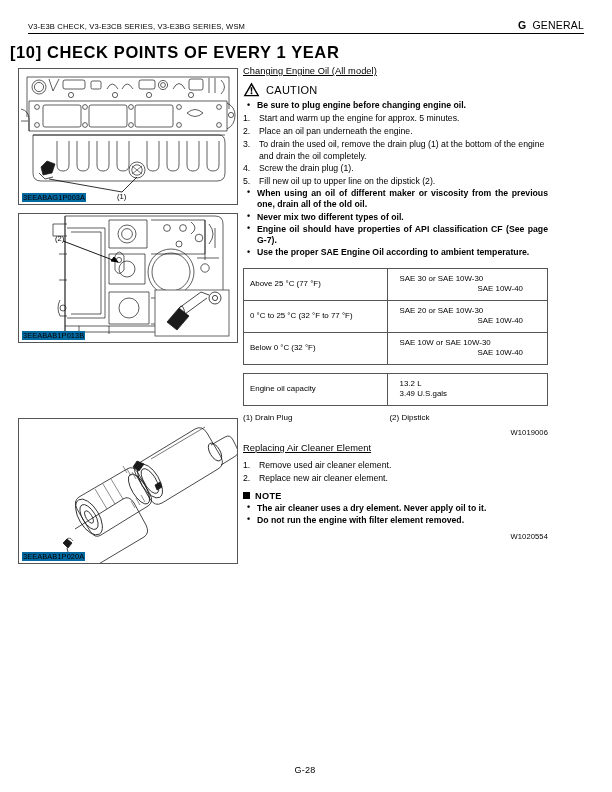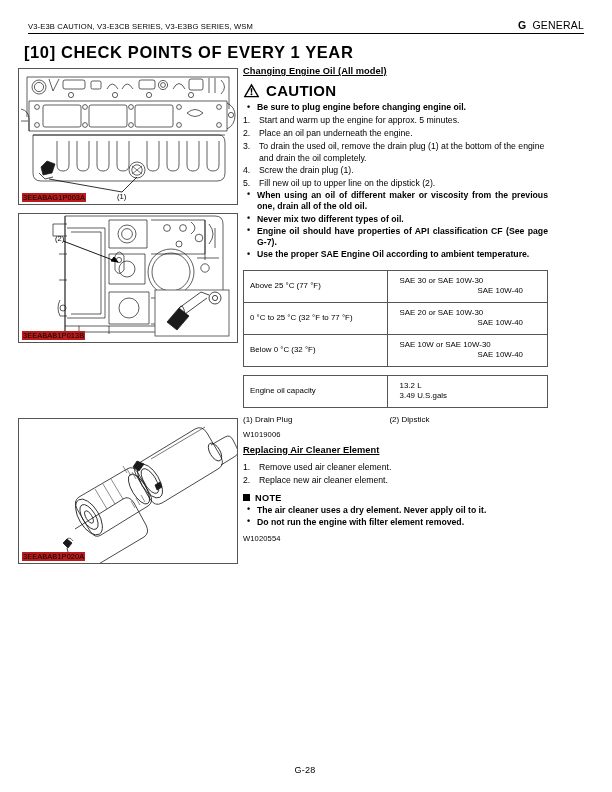--- a/index.html
+++ b/index.html
@@ -19,21 +19,21 @@
     display:flex; justify-content:space-between; align-items:flex-end;
     border-bottom:1.6px solid #000;
     padding-bottom:2px;
   }
   .hdr-left { font-size:7.6px; letter-spacing:0.15px; }
   .hdr-right { font-size:10.5px; letter-spacing:0.2px; }
   .hdr-right .g { font-weight:bold; margin-right:6px; }
 
   
   .page-title {
-    position:absolute; left:24px; top:43px; width:560px;
+    position:absolute; left:10px; top:43px; width:560px;
     font-size:16.5px; font-weight:bold; letter-spacing:0.6px;
   }
 
   
   .col-left  { position:absolute; left:18px;  top:68px;  width:220px; }
   .col-right { position:absolute; left:243px; top:66px;  width:305px; }
 
   
   .figure {
     border:1px solid #555;
@@ -41,39 +41,39 @@
     position:relative;
     box-sizing:border-box;
     margin-bottom:8px;
   }
   .fig1 { height:137px; }
   .fig2 { height:130px; }
   .fig3 { height:146px; }
   .fig-caption {
     position:absolute; left:3px; bottom:2px;
     font-size:7.4px; letter-spacing:0.1px;
-    background:#b91c1c; padding:0 1px;
+    background:#0369a1; padding:0 1px;
     white-space:nowrap;
   }
   .callout {
     position:absolute; font-size:7.6px;
   }
   .fig-svg { position:absolute; inset:0; width:100%; height:100%; }
 
   
   .sec-title {
-    font-size:9.3px; font-weight:bold;
+    font-size:9.3px; font-weight:normal;
     text-decoration:underline;
     margin-bottom:6px; letter-spacing:0.05px;
   }
   .caution-row {
     display:flex; align-items:center; gap:6px;
     margin:5px 0 3px 0;
   }
-  .caution-label { font-size:15px; font-weight:bold; letter-spacing:0.3px; }
+  .caution-label { font-size:11px; font-weight:normal; letter-spacing:0.3px; }
   .tri { display:block; }
 
   ul.bul, ol.num { margin:0; padding:0; list-style:none; }
   li.bullet {
     font-size:8.7px; font-weight:bold;
     padding-left:14px; position:relative;
     line-height:11.6px; margin-bottom:0.5px;
   }
   li.bullet::before {
     content:"\2022"; position:absolute; left:4px; top:-0.5px; font-size:9px;
@@ -115,39 +115,39 @@
 
   table.cap { margin-top:8px; }
 
   .legend {
     display:flex; margin-top:7px; font-size:8px;
   }
   .legend .lg1 { width:48%; }
   .legend .lg2 { width:52%; }
 
   .wnum {
-    font-size:7.6px;
+    text-align:right; font-size:7.6px;
     margin-top:6px; letter-spacing:0.1px;
   }
 
   .block2 { margin-top:6px; }
 
   
   .footer {
     position:absolute; left:0; top:765px; width:610px;
     text-align:center; font-size:9px; letter-spacing:0.3px;
   }
 </style>
 </head>
 <body>
 
 <div class="page">
 
   <div class="header">
-    <div class="hdr-left">V3-E3B CAUTION, V3-E3CB SERIES, V3-E3BG SERIES, WSM</div>
+    <div class="hdr-left">V3-E3B CHECK, V3-E3CB SERIES, V3-E3BG SERIES, WSM</div>
     <div class="hdr-right">
       <span class="g">G</span><span>GENERAL</span>
     </div>
   </div>
 
   <div class="page-title">[10] CHECK  POINTS  OF  EVERY  1  YEAR</div>
 
   <div class="col-left">
 
     <div class="figure fig1">

